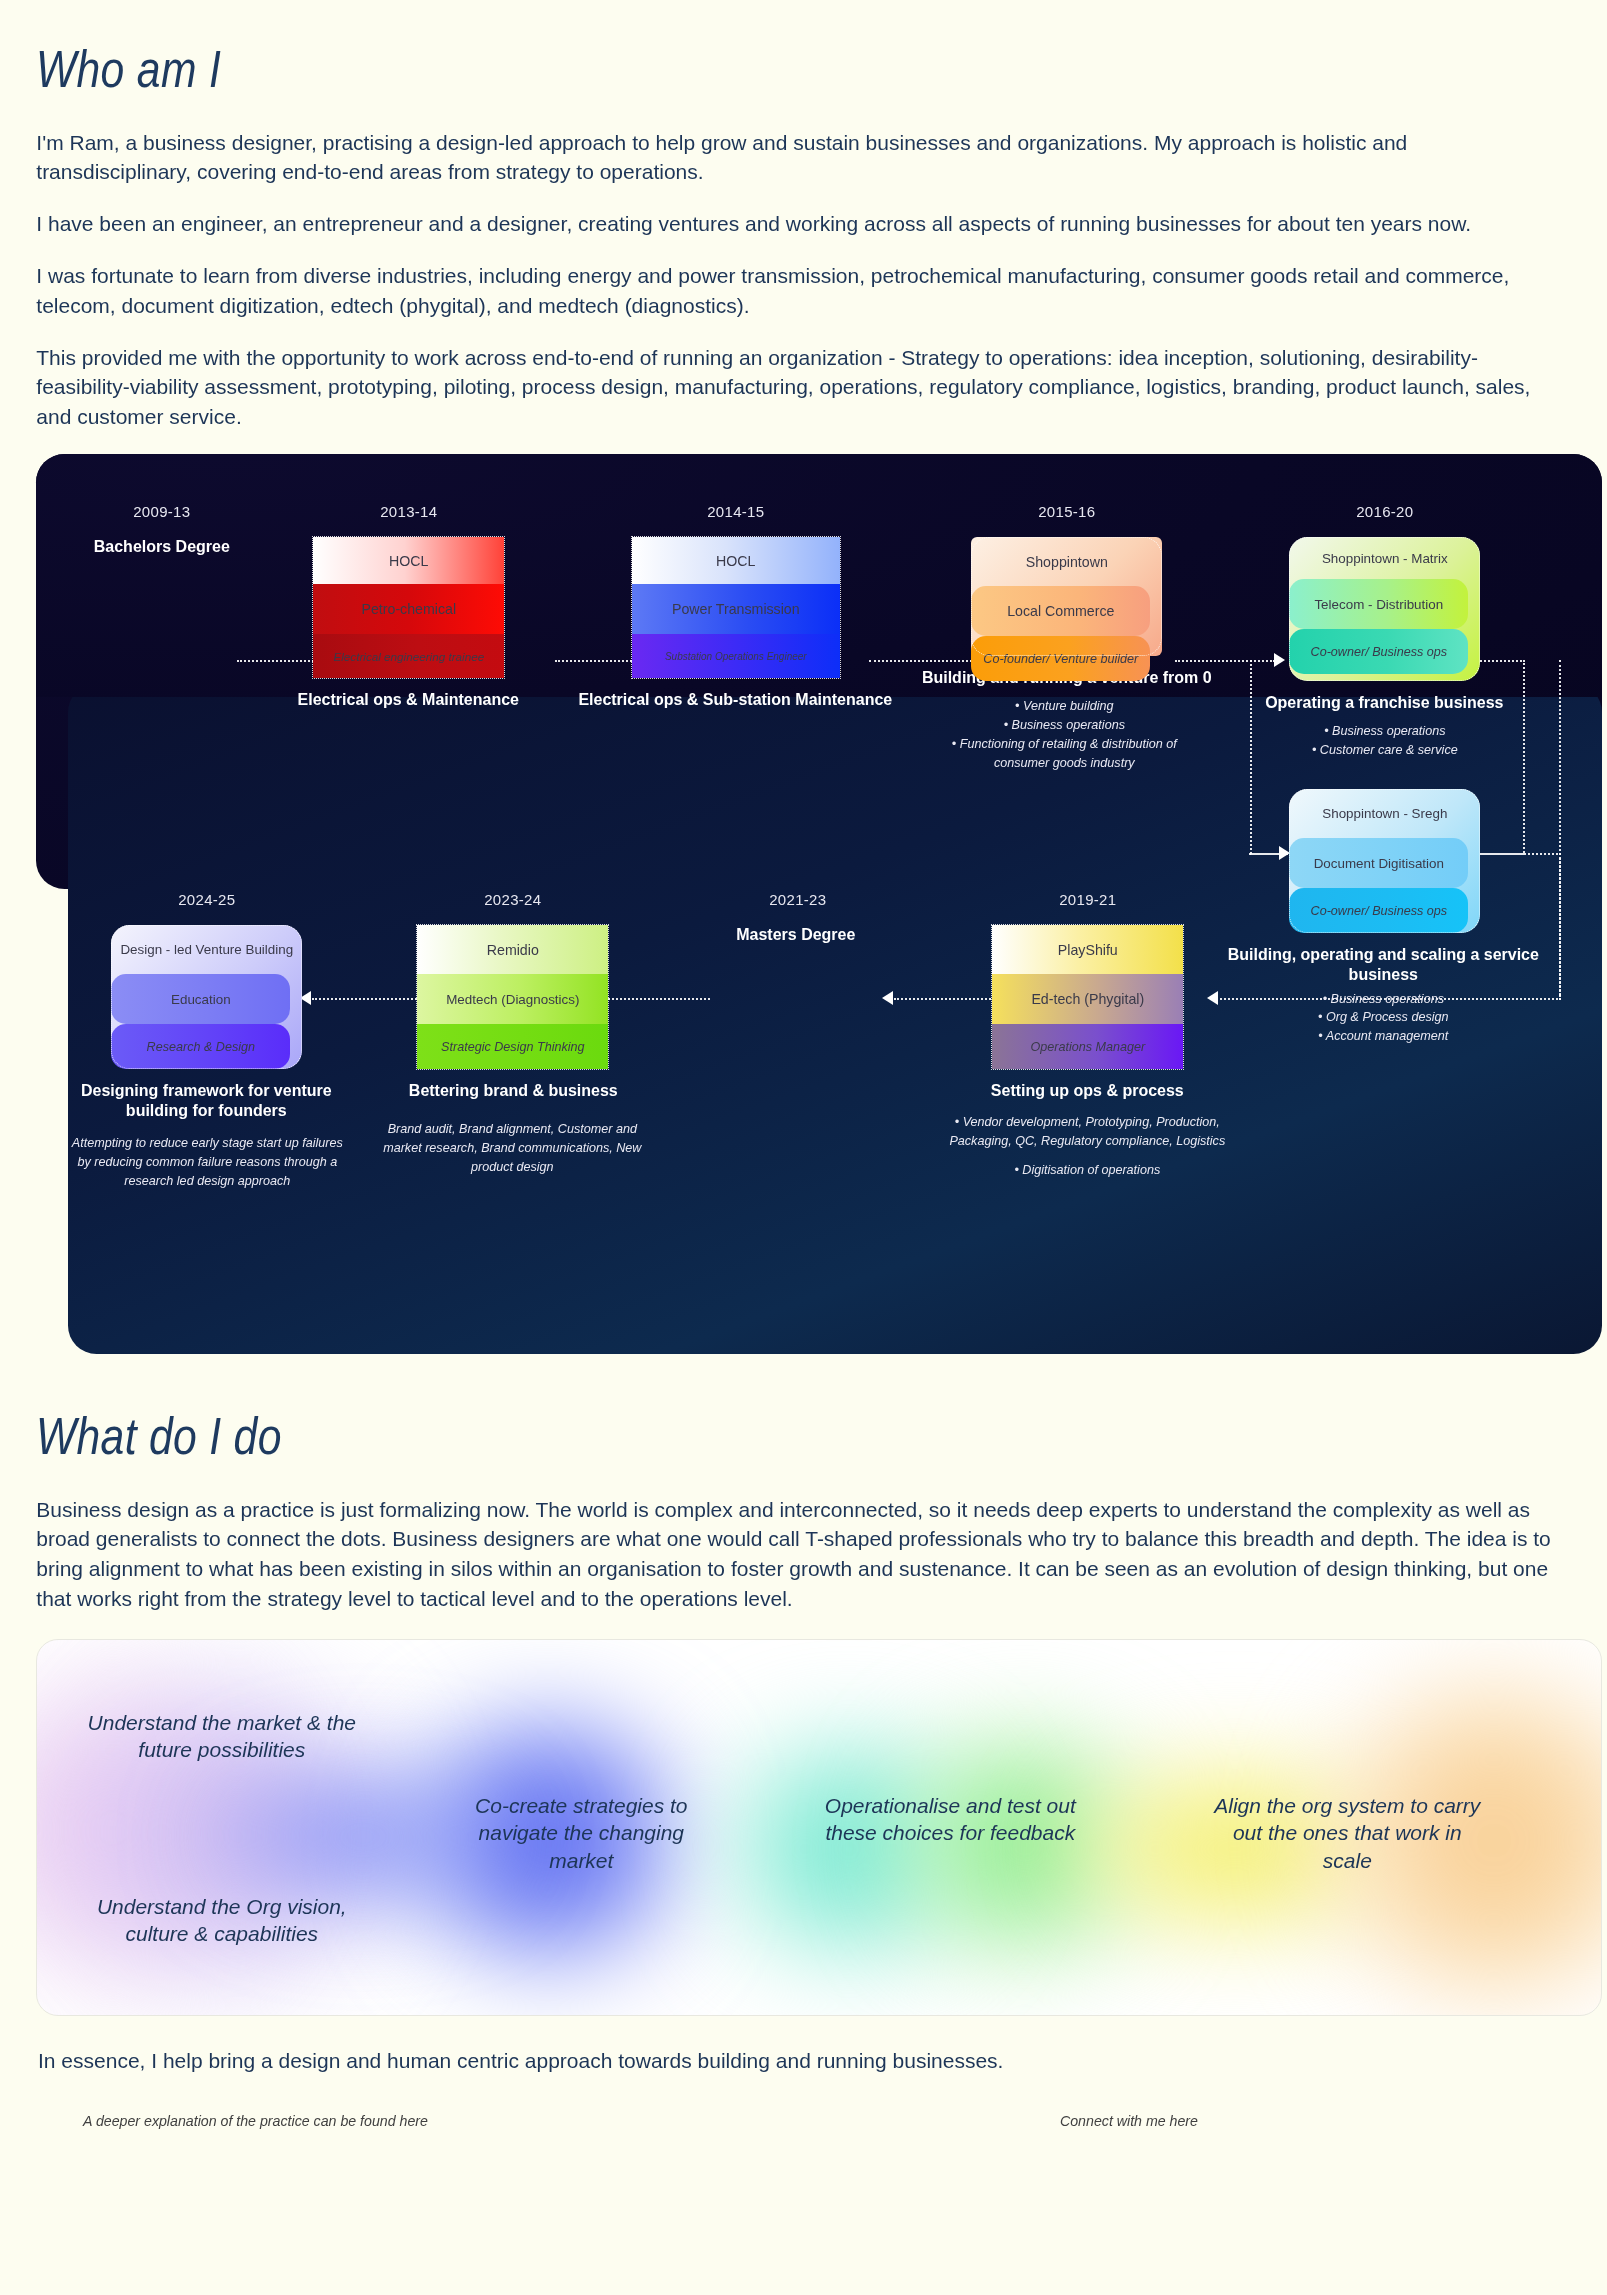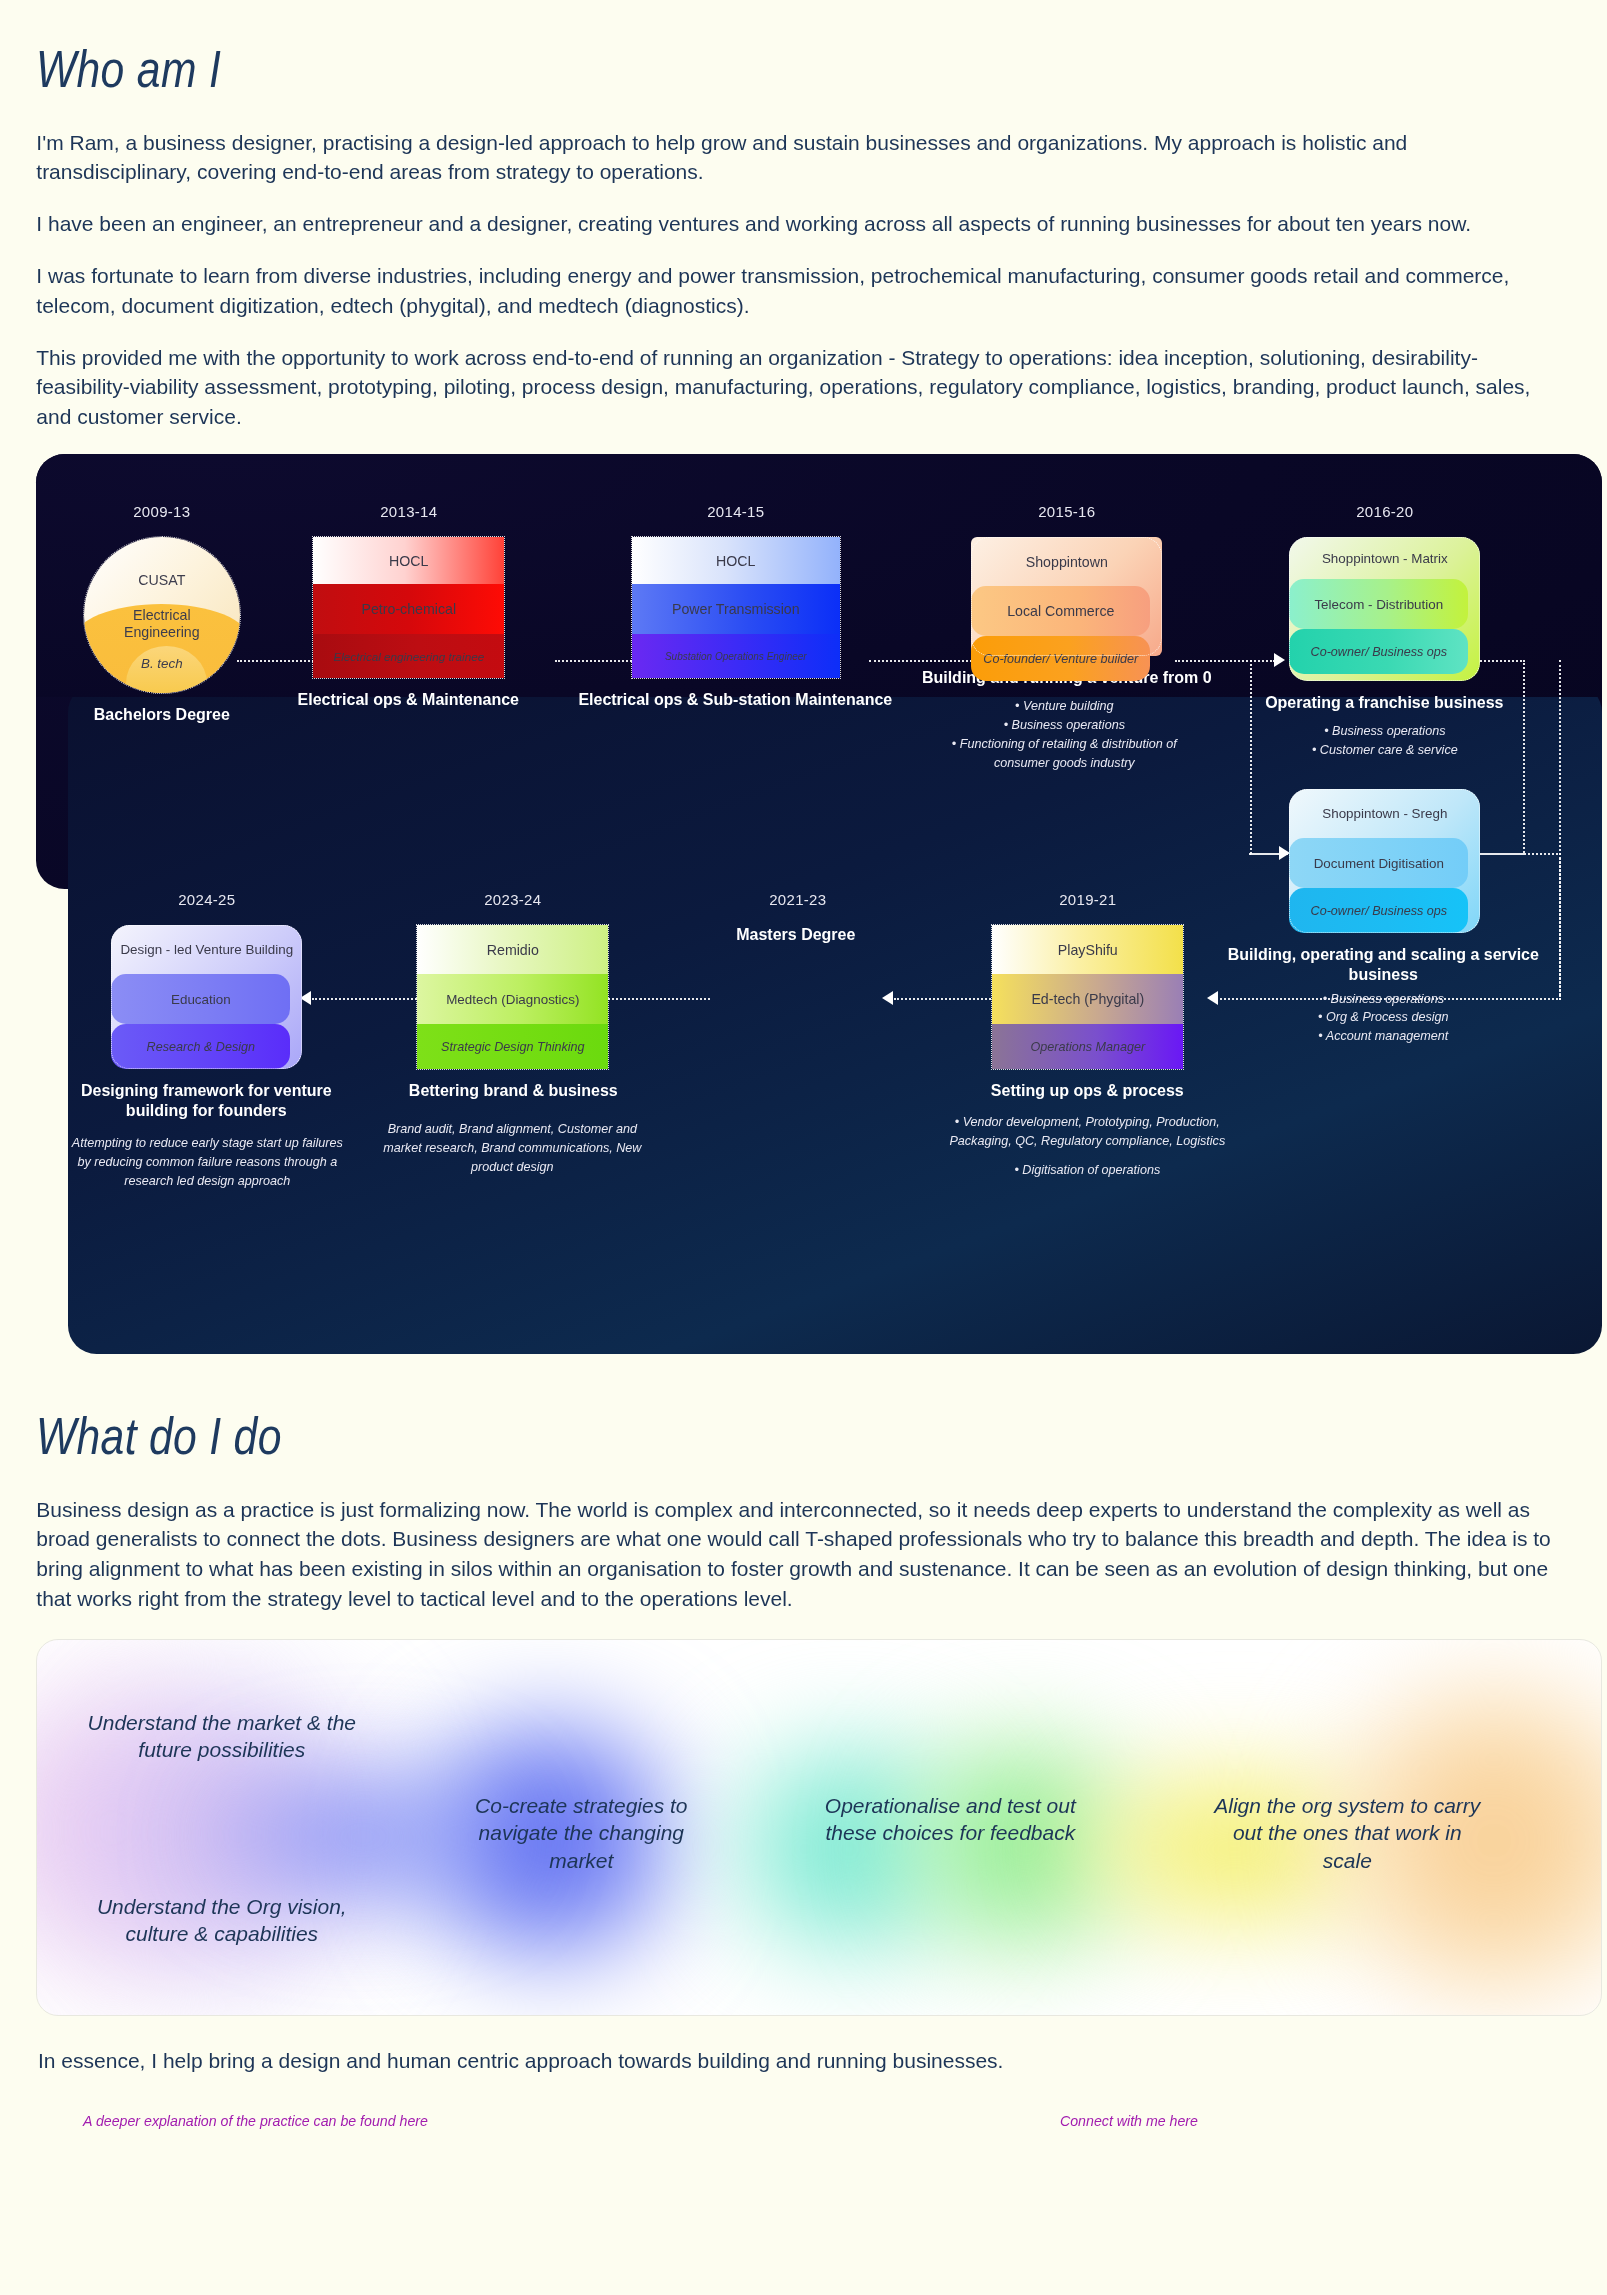--- a/index.html
+++ b/index.html
@@ -138,21 +138,21 @@
   .blob-text {
     position: absolute; font-size: 21px; font-style: italic;
     color: #1d3557; line-height: 1.32; text-align: center;
   }
 
   .closing { font-size: 21px; color: #1d3557; margin: 33px 0 0 5px; }
   .footer-links {
     display:flex; margin: 40px 0 0 0; padding: 0 50px 0 50px;
     font-size: 14.2px; font-style: italic; color: #1d3557;
   }
-  .footer-links a { color:#a21caf; text-decoration:none;text-align:center; }
+  .footer-links a { color:#404040; text-decoration:none;text-align:center; }
   .fl-right { margin-left: auto; margin-right: 327px; }
 </style>
 </head>
 <body>
 
 <div class="page">
 
   <h1 class="section-title">Who am I</h1>
 
   <p class="body-para">I'm Ram, a business designer, practising a design-led approach to help grow and sustain businesses and organizations. My approach is holistic and transdisciplinary, covering end-to-end areas from strategy to operations.</p>
@@ -211,28 +211,20 @@
       <div class="dline" style="left:11.7px;top:0;width:105px;"></div>
       <div class="arrow-l" style="left:0;top:-7.5px;"></div>
     </div>
     <div class="conn" style="left:264px;top:544px;">
       <div class="dline" style="left:11.7px;top:0;width:105px;"></div>
       <div class="arrow-l" style="left:0;top:-7.5px;"></div>
     </div>
 
     <div class="tl-item" style="left:42px;top:49px;width:167px;">
       <div class="tl-year">2009-13</div>
-      <div class="circ">
-        <div class="c-top" style="background:linear-gradient(135deg,#ffffff 0%,#fdf3dd 45%,#f7e2b4 100%);"></div>
-        <div class="c-mid" style="background:linear-gradient(180deg,#fbc13e 0%,#f9bc3c 100%);"></div>
-        <div class="c-bot" style="background:linear-gradient(180deg,#fcd municipal,#f8ca5c 100%);background:linear-gradient(180deg,#fbd67a 0%,#f7c63f 100%);"></div>
-        <div class="lbl" style="top:35px;">CUSAT</div>
-        <div class="lbl" style="top:70px;line-height:1.2;padding:0 25px;">Electrical Engineering</div>
-        <div class="lbl row role" style="top:119px;font-style:italic;font-size:13.4px;">B. tech</div>
-      </div>
       <div class="tl-caption" style="width:251px;margin-left:-42px;">Bachelors Degree</div>
     </div>
 
     <div class="tl-item" style="left:276px;top:49px;width:193px;">
       <div class="tl-year">2013-14</div>
       <div class="stack" style="width:191px;height:141px;">
         <div class="row" style="height:47px;background:linear-gradient(90deg,#ffffff 0%,#ffd2d0 48%,#ff4238 100%);">HOCL</div>
         <div class="row" style="height:50px;background:linear-gradient(90deg,#c00d10 0%,#d5080b 50%,#fe0b05 100%);">Petro-chemical</div>
         <div class="row role" style="height:44px;background:linear-gradient(90deg,#a80b10 0%,#bd0d12 55%,#c40b10 100%);font-size:11.7px;">Electrical engineering trainee</div>
       </div>

